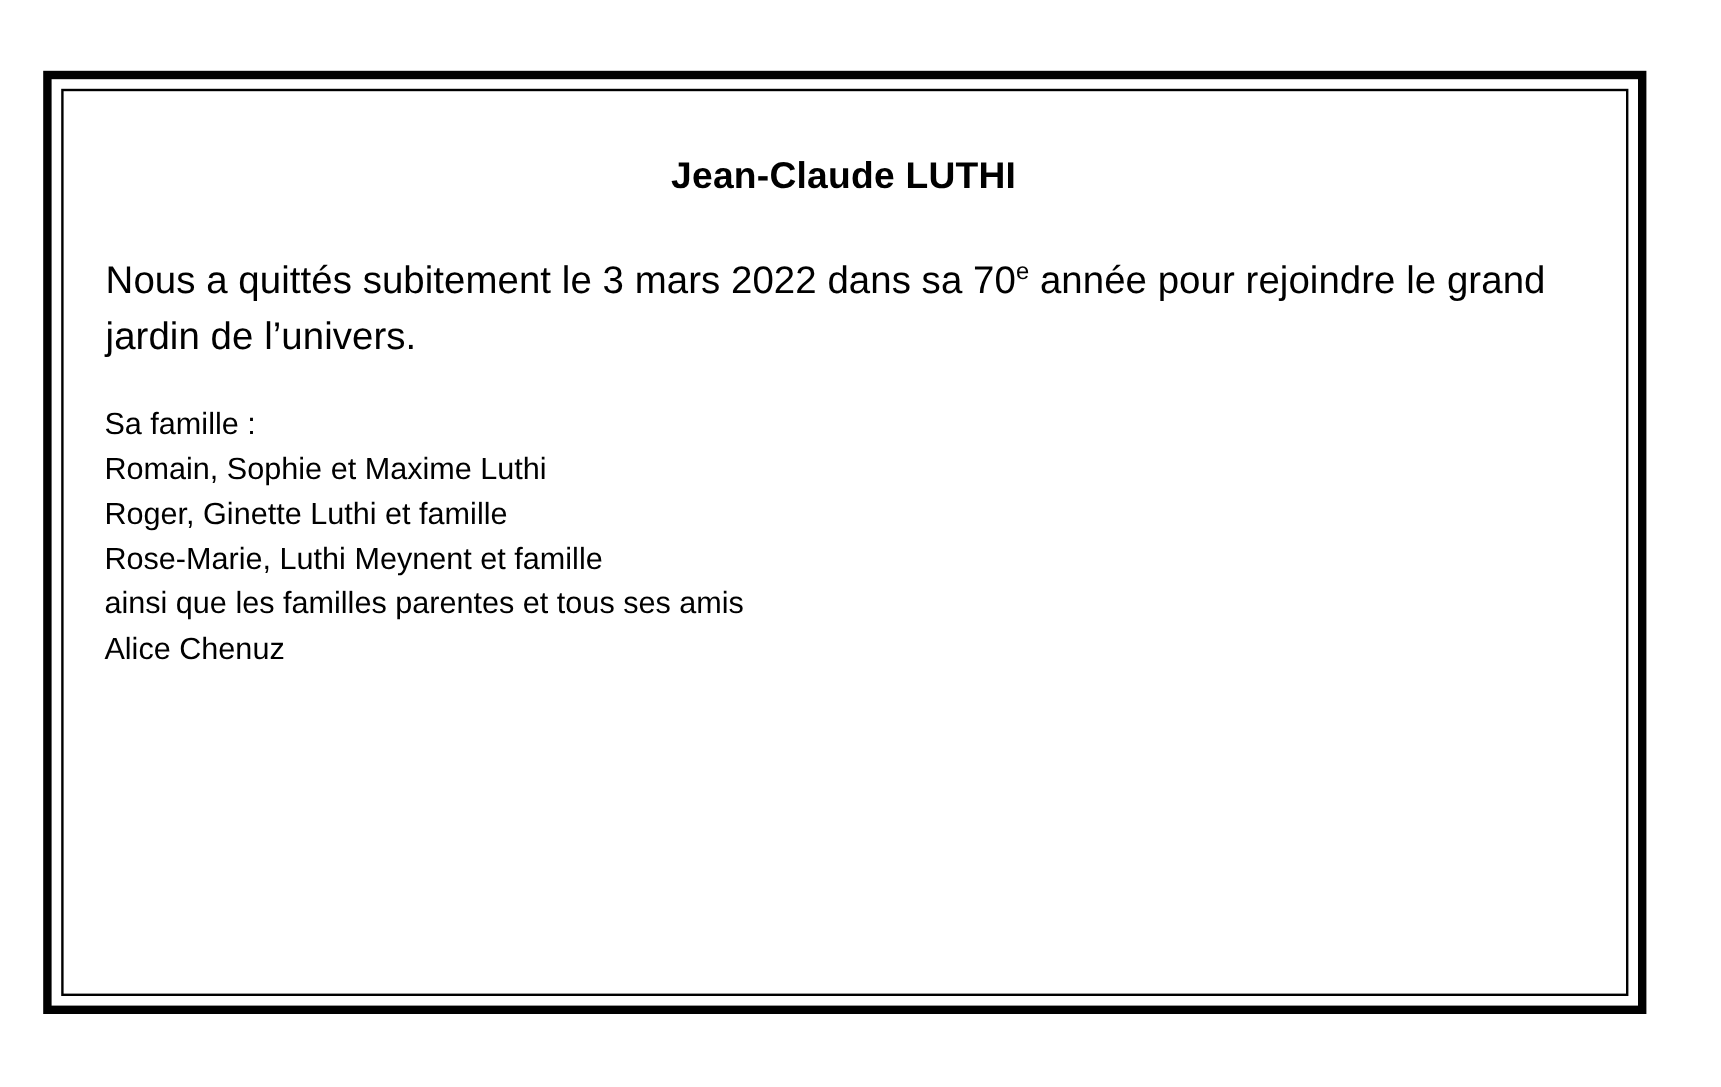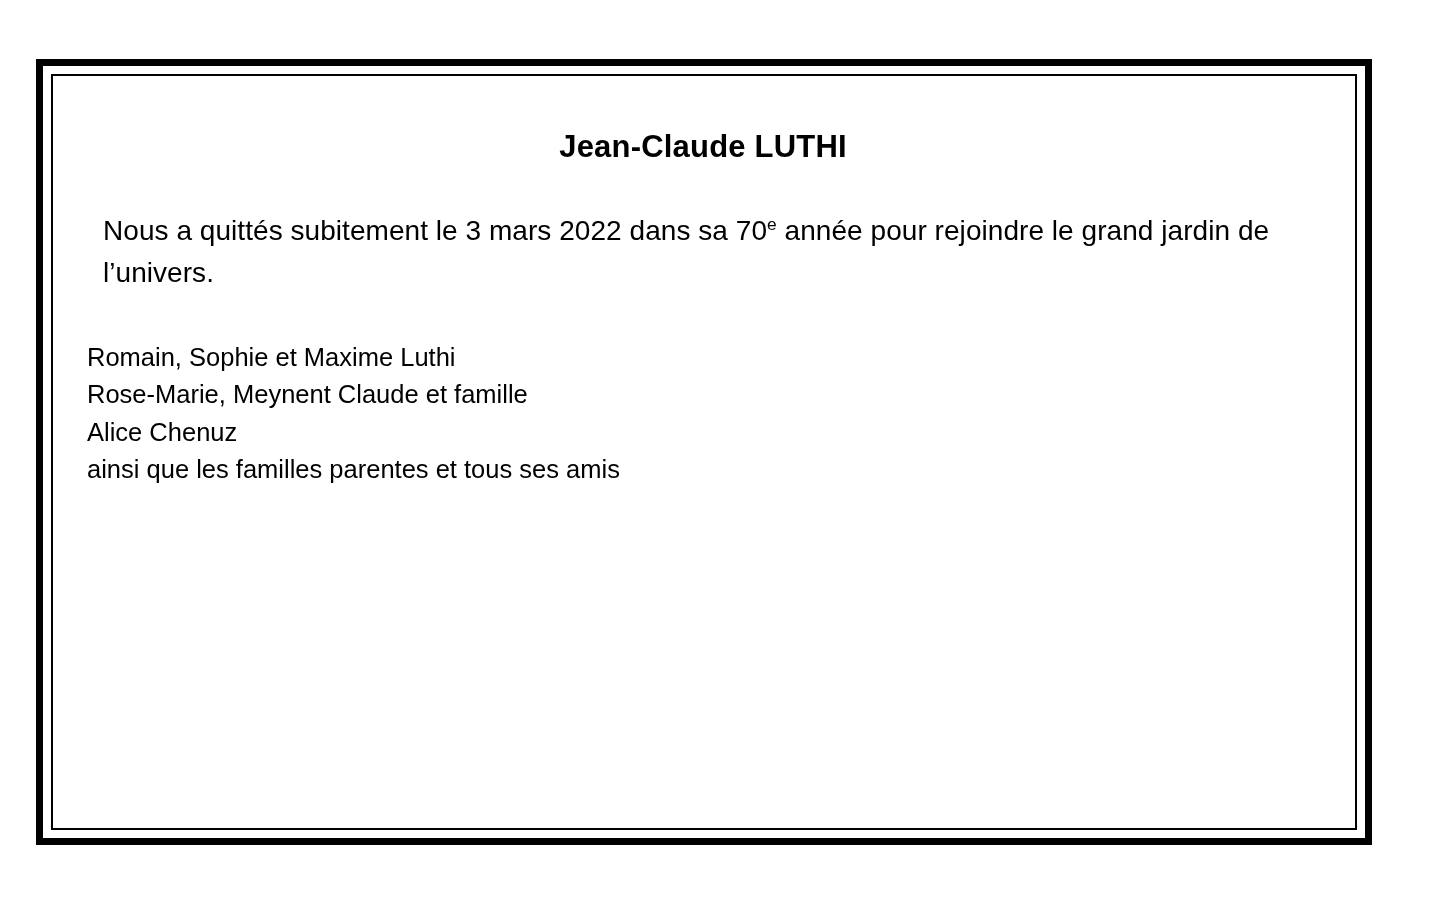--- a/index.html
+++ b/index.html
@@ -59,23 +59,23 @@
   .deceased-name {
     text-align: center;
     font-size: 31px;
     font-weight: bold;
     letter-spacing: 0.2px;
     margin: 0 0 46px 0;
     line-height: 1.1;
   }
 
   .para {
-    font-size: 28px;
+    font-size: 32px;
     line-height: 1.48;
-    margin: 16px;
+    margin: 1px;
     letter-spacing: 0.05px;
   }
 
   .block-gap {
     height: 30px;
   }
 
   .family-list .line {
     font-size: 25.5px;
     line-height: 1.465;
@@ -101,30 +101,32 @@
     <div class="notice-inner">
       <div class="notice-content">
 
         <h1 class="deceased-name">Jean-Claude LUTHI</h1>
 
         <p class="para"><span>Nous a quittés subitement le 3 mars 2022 dans sa 70</span><sup>e</sup><span> année pour rejoindre le grand jardin de l’univers.</span></p>
 
         <div class="block-gap"></div>
 
         <div class="family-list">
+          <div class="line">Sa famille :</div>
 
           <div class="line"><span>Romain, Sophie et Maxime </span><b>Luthi</b><span></span></div>
 
 
+          <div class="line"><span>Roger, Ginette </span><b>Luthi</b><span> et famille</span></div>
 
-          <div class="line"><span>Rose-Marie, Meynent </span><b>Claude</b><span> et famille</span></div>
+          <div class="line"><span>Rose-Marie, Luthi </span><b>Meynent</b><span> et famille</span></div>
+
+          <div class="line"><span>ainsi que les familles parentes et tous ses amis</span></div>
 
           <div class="line"><span>Alice </span><b>Chenuz</b><span></span></div>
-
-          <div class="line"><span>ainsi que les familles parentes et tous ses amis</span></div>
 
         </div>
 
         <div class="block-gap"></div>
 
 
       </div>
     </div>
   </div>
 

